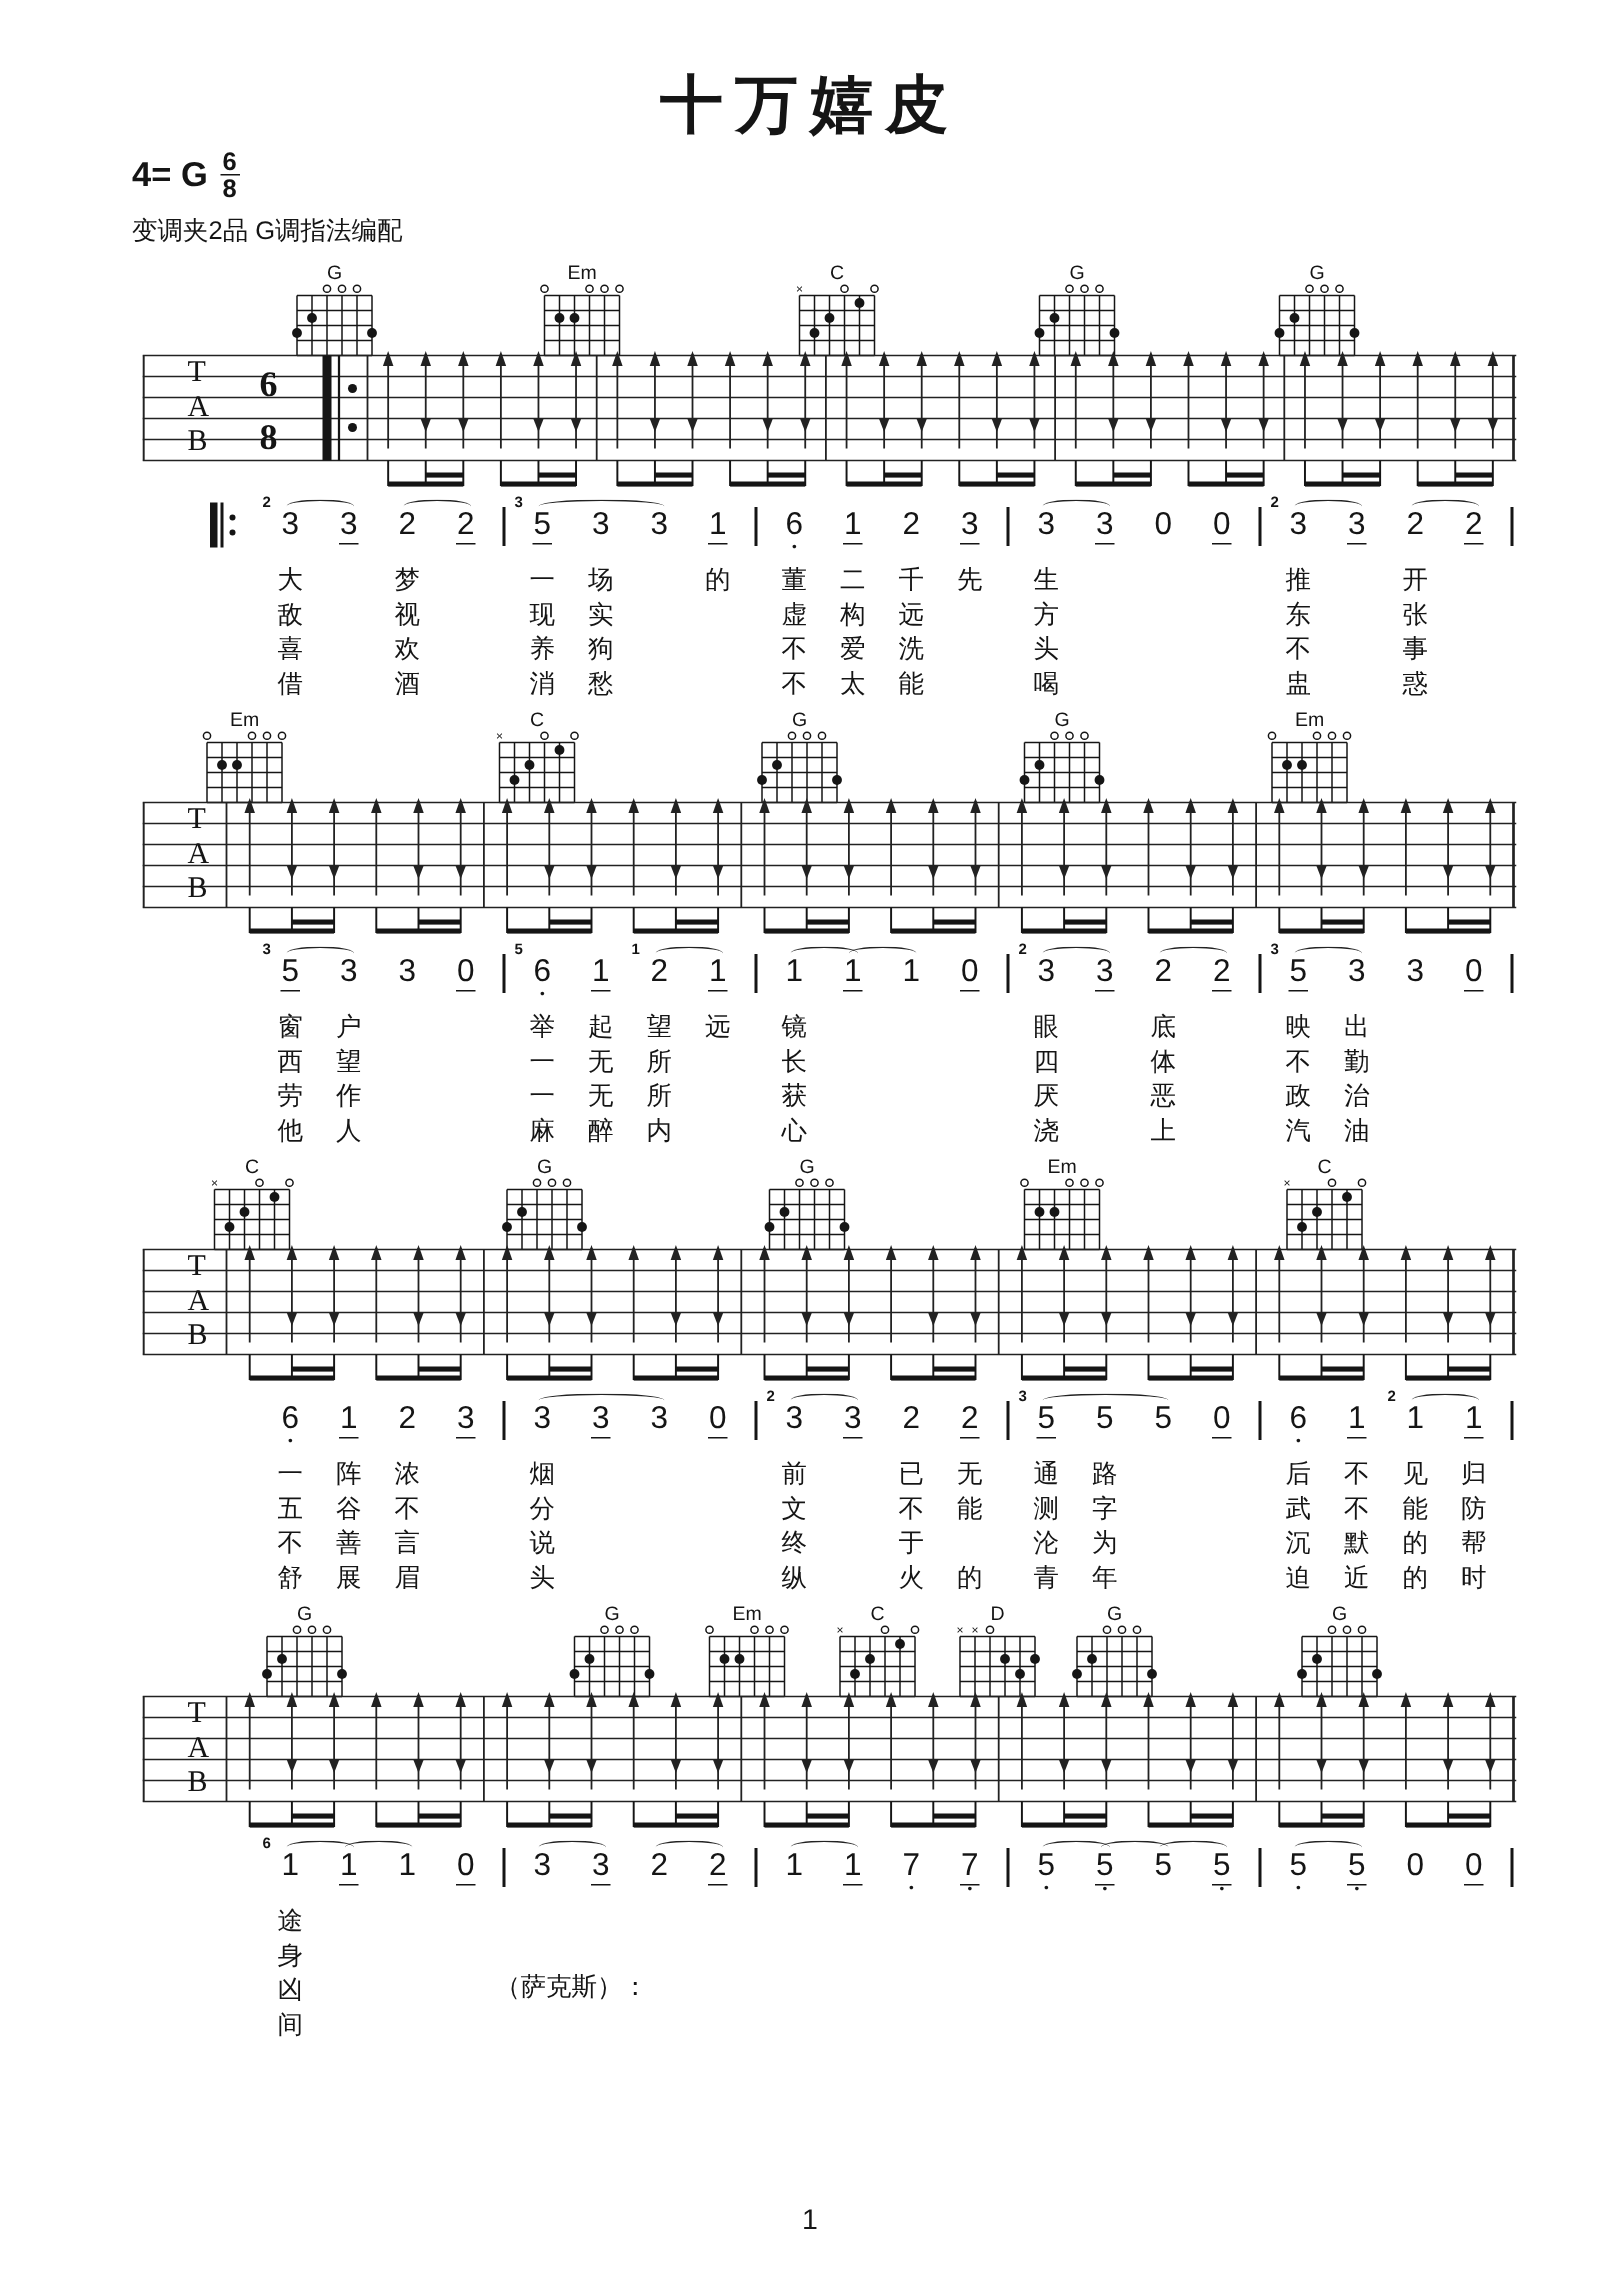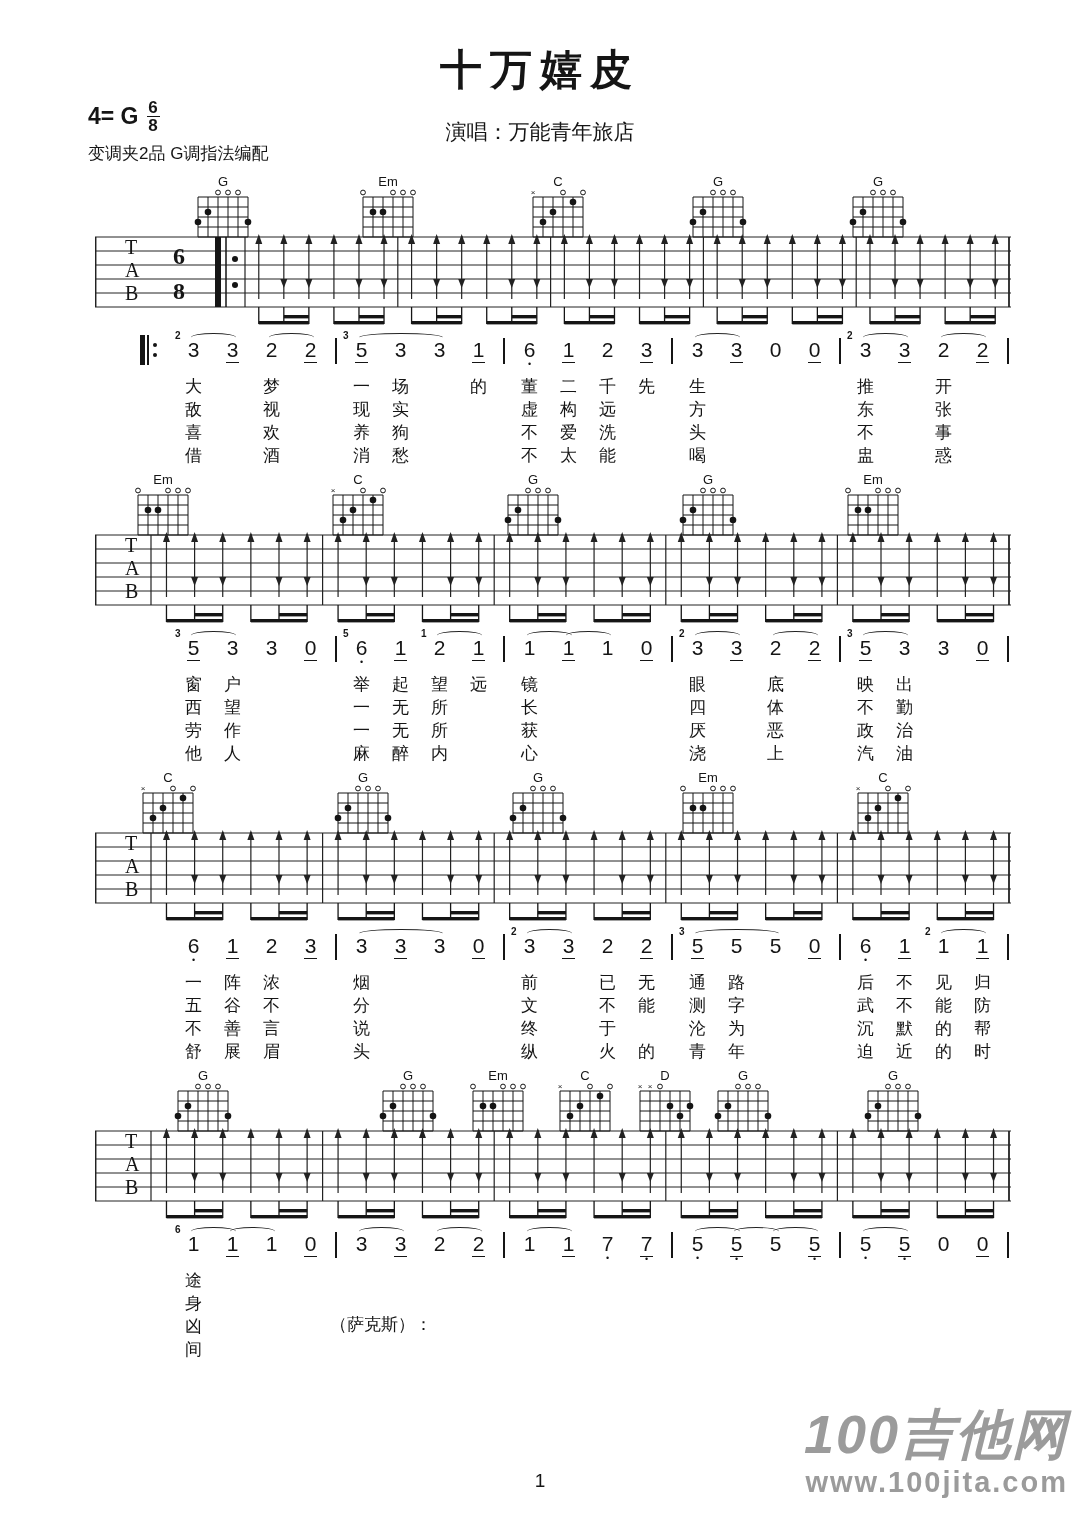--- a/index.html
+++ b/index.html
@@ -52,21 +52,20 @@
 <div class="page">
   <div class="title">十万嬉皮</div>
   <div class="keysig">
     <span>4= G</span>
     <span class="frac">
       <span>6</span>
       <span class="fline"></span>
       <span>8</span>
     </span>
   </div>
-  <div class="artist">演唱：万能青年旅店</div>
   <div class="capo">变调夹2品 G调指法编配</div>
 
   <div id="systems">
       <div class="system">
         <div class="chord-row">
           <div class="chord" style="left: 190px;"><svg width="66" height="62">
               <text x="33" y="10" text-anchor="middle" font-size="13" font-family="Liberation Sans, sans-serif" fill="#151515">G</text>
               <line x1="8" y1="21" x2="8" y2="61" stroke="#151515" stroke-width="1"></line>
               <line x1="18" y1="21" x2="18" y2="61" stroke="#151515" stroke-width="1"></line>
               <line x1="28" y1="21" x2="28" y2="61" stroke="#151515" stroke-width="1"></line>
@@ -1797,17 +1796,13 @@
             <div class="lcell"></div>
             <div class="lcell"></div>
             <div class="lbar"></div>
           </div>
           <div class="annotation" style="left: 190px; top: 0px;">（萨克斯）：</div>
         </div>
       </div>
     </div>
 
   <div class="pagenum">1</div>
-  <div class="watermark">
-    <div class="wm-brand">100吉他网</div>
-    <div class="wm-url">www.100jita.com</div>
-  </div>
 </div>
 
 </body></html>

